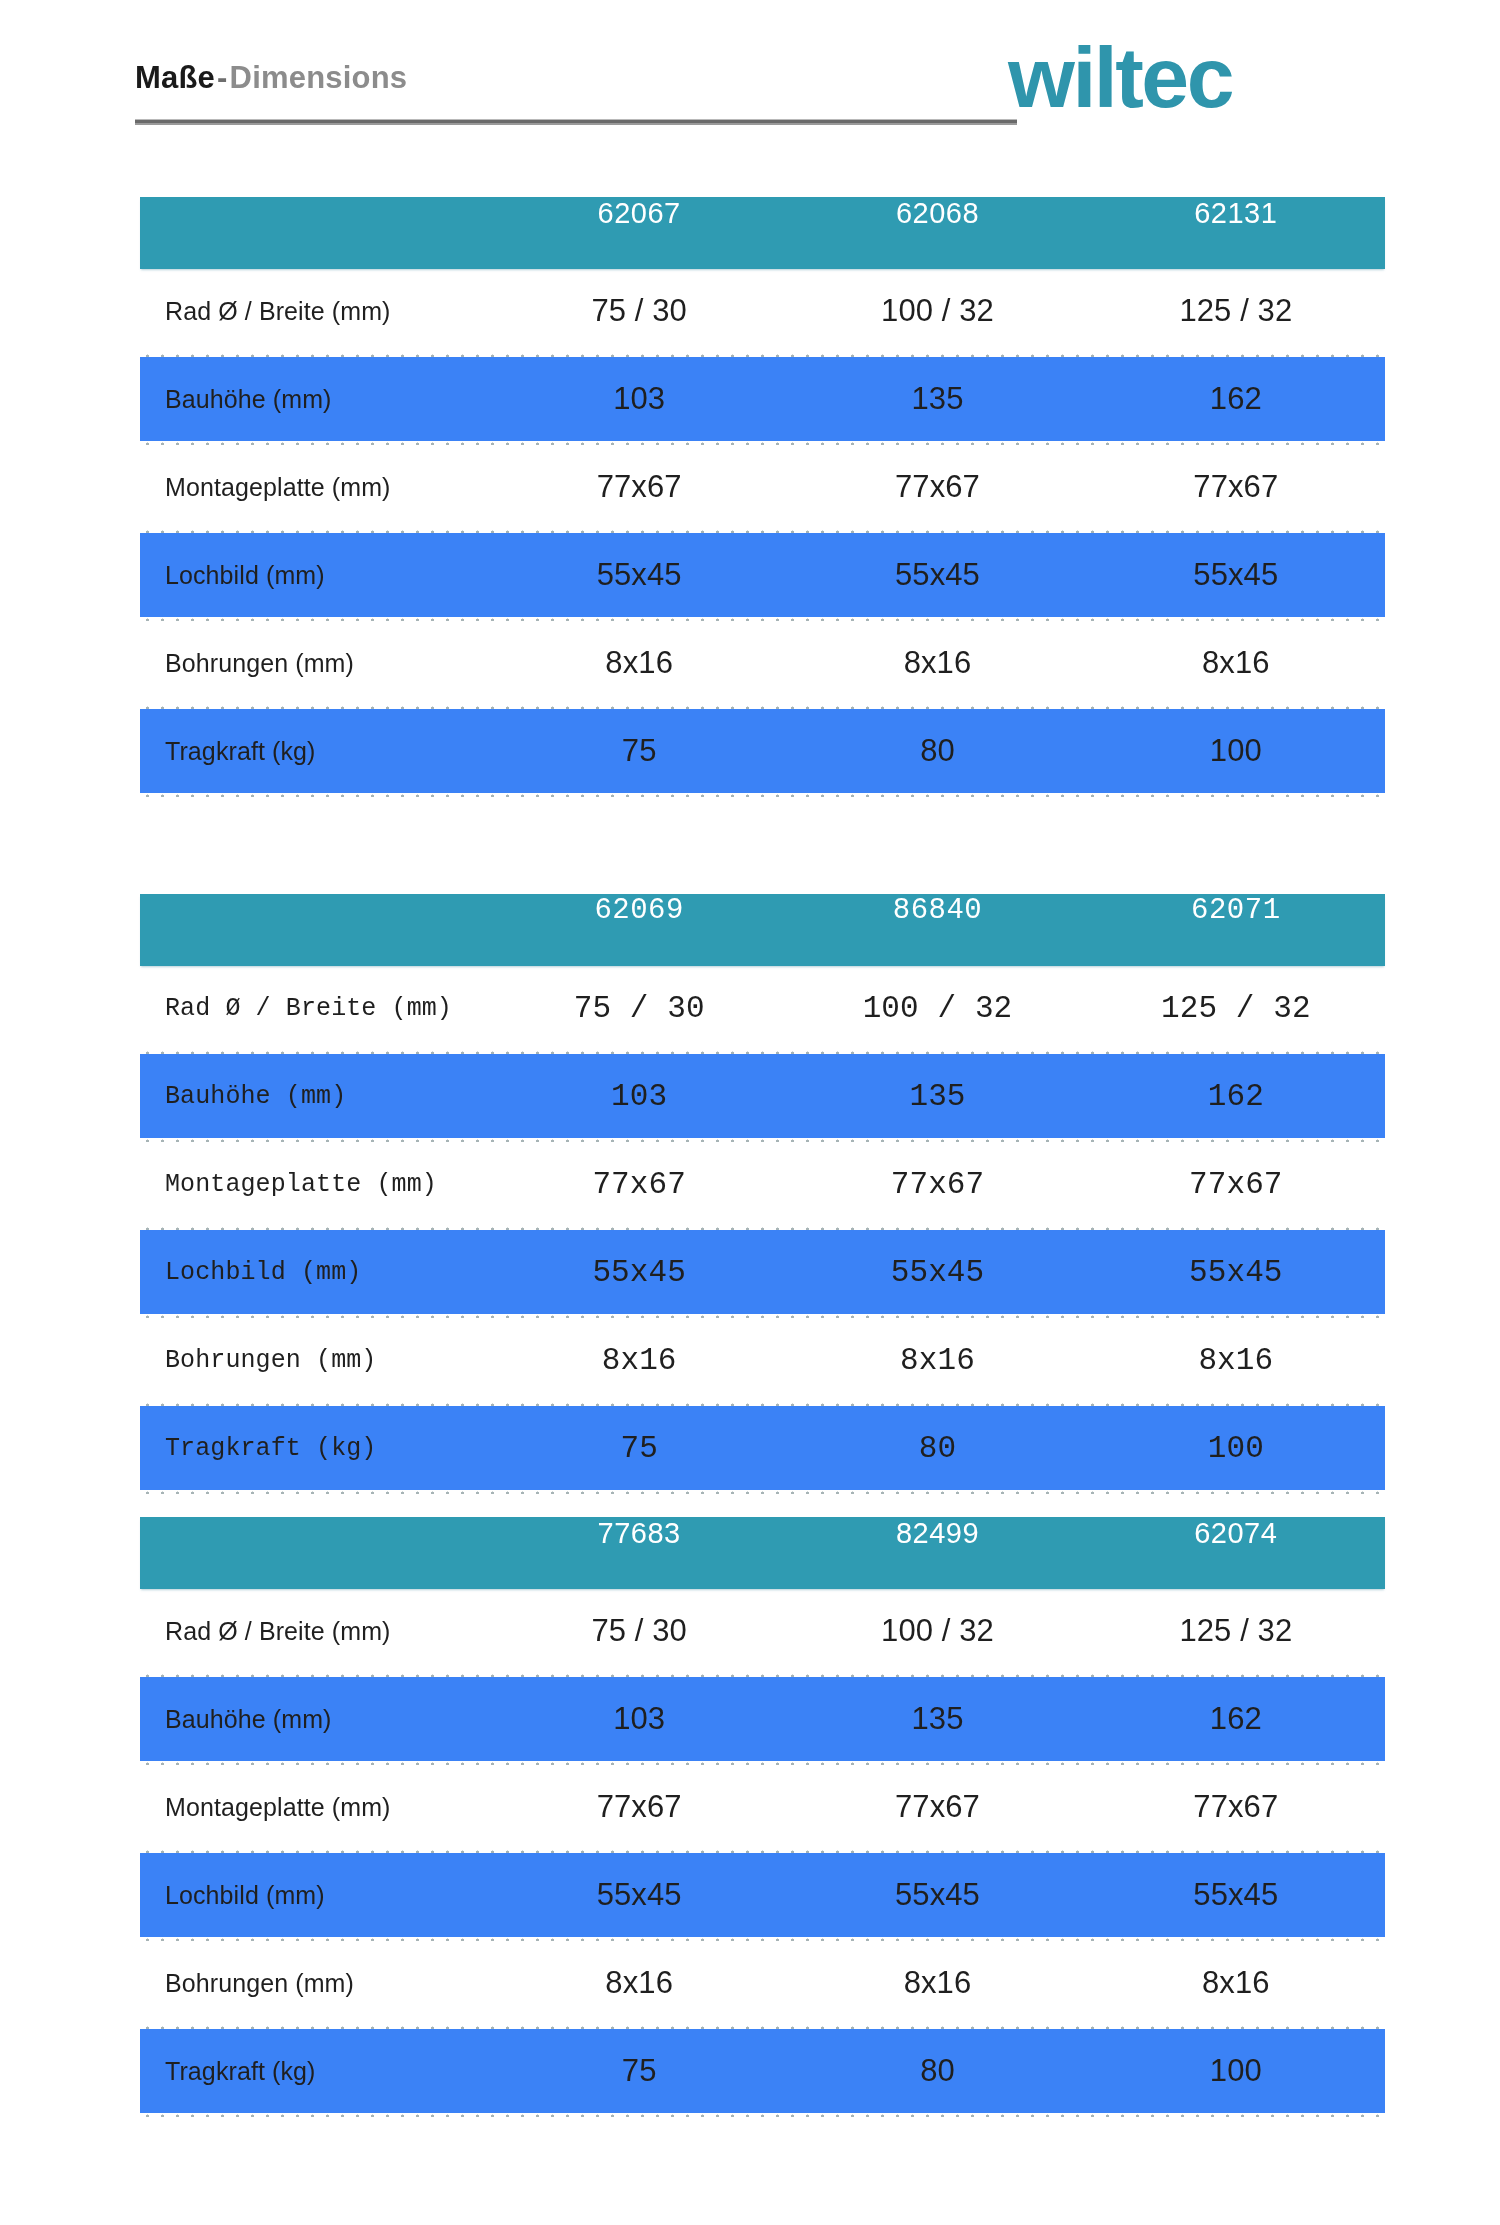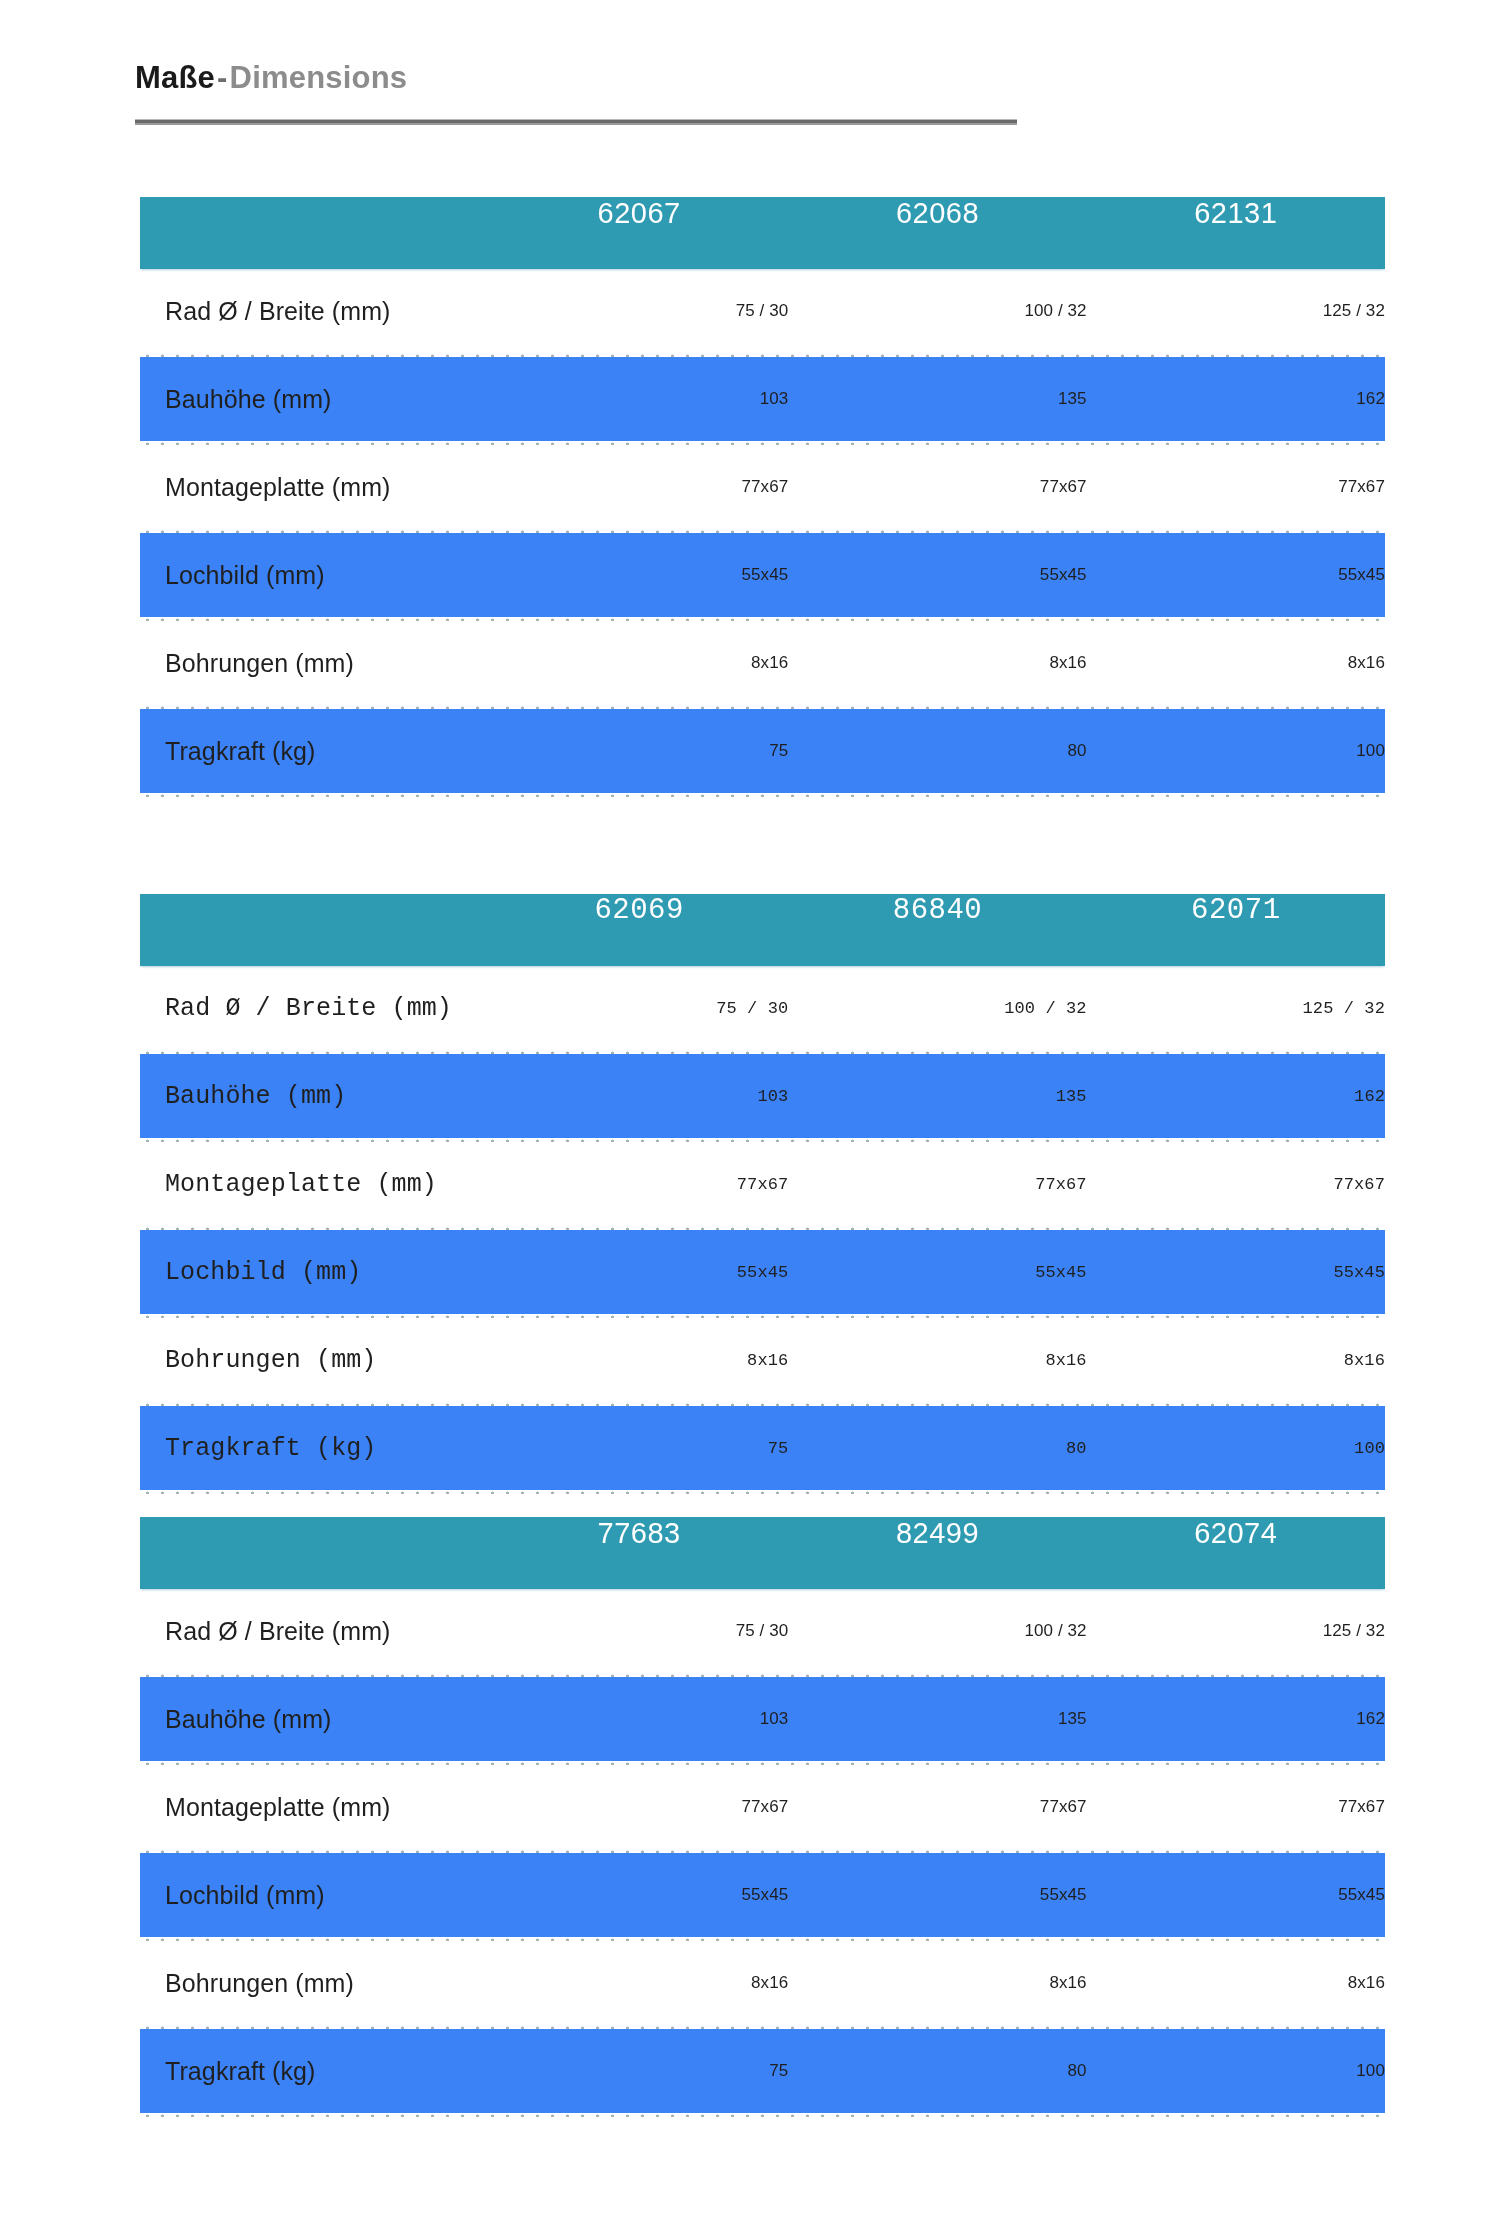--- a/index.html
+++ b/index.html
@@ -121,22 +121,22 @@
     flex: 0 0 350px;
     padding-left: 25px;
     box-sizing: border-box;
     font-size: 25px;
     color: #1f1f1f;
     letter-spacing: 0.1px;
     white-space: nowrap;
   }
   .trow .val-cell {
     flex: 1 1 0;
-    text-align: right;
-    font-size: 17px;
+    text-align: center;
+    font-size: 31px;
     color: #1f1f1f;
     letter-spacing: 0.1px;
     white-space: nowrap;
   }
 
   .dot-rule {
     height: 4px;
     width: 1245px;
     background-image: radial-gradient(circle, #a7b4b6 1.4px, rgba(255,255,255,0) 1.6px);
     background-size: 15px 4px;
@@ -149,20 +149,21 @@
 
 <div class="page">
 
   <div class="header">
     <div class="title-block">
       <div class="title-line-text">
         <span class="title-de">Maße</span><span class="title-sep">-</span><span class="title-en">Dimensions</span>
       </div>
     </div>
     <div class="title-rule"></div>
+    <div class="logo">wiltec</div>
   </div>
 
   <div id="tables-host">
       <div class="spec-table t0">
         <div class="thead">
           <div class="label-cell"></div>
           <div class="val-cell">62067</div>
           <div class="val-cell">62068</div>
           <div class="val-cell">62131</div>
         </div>

